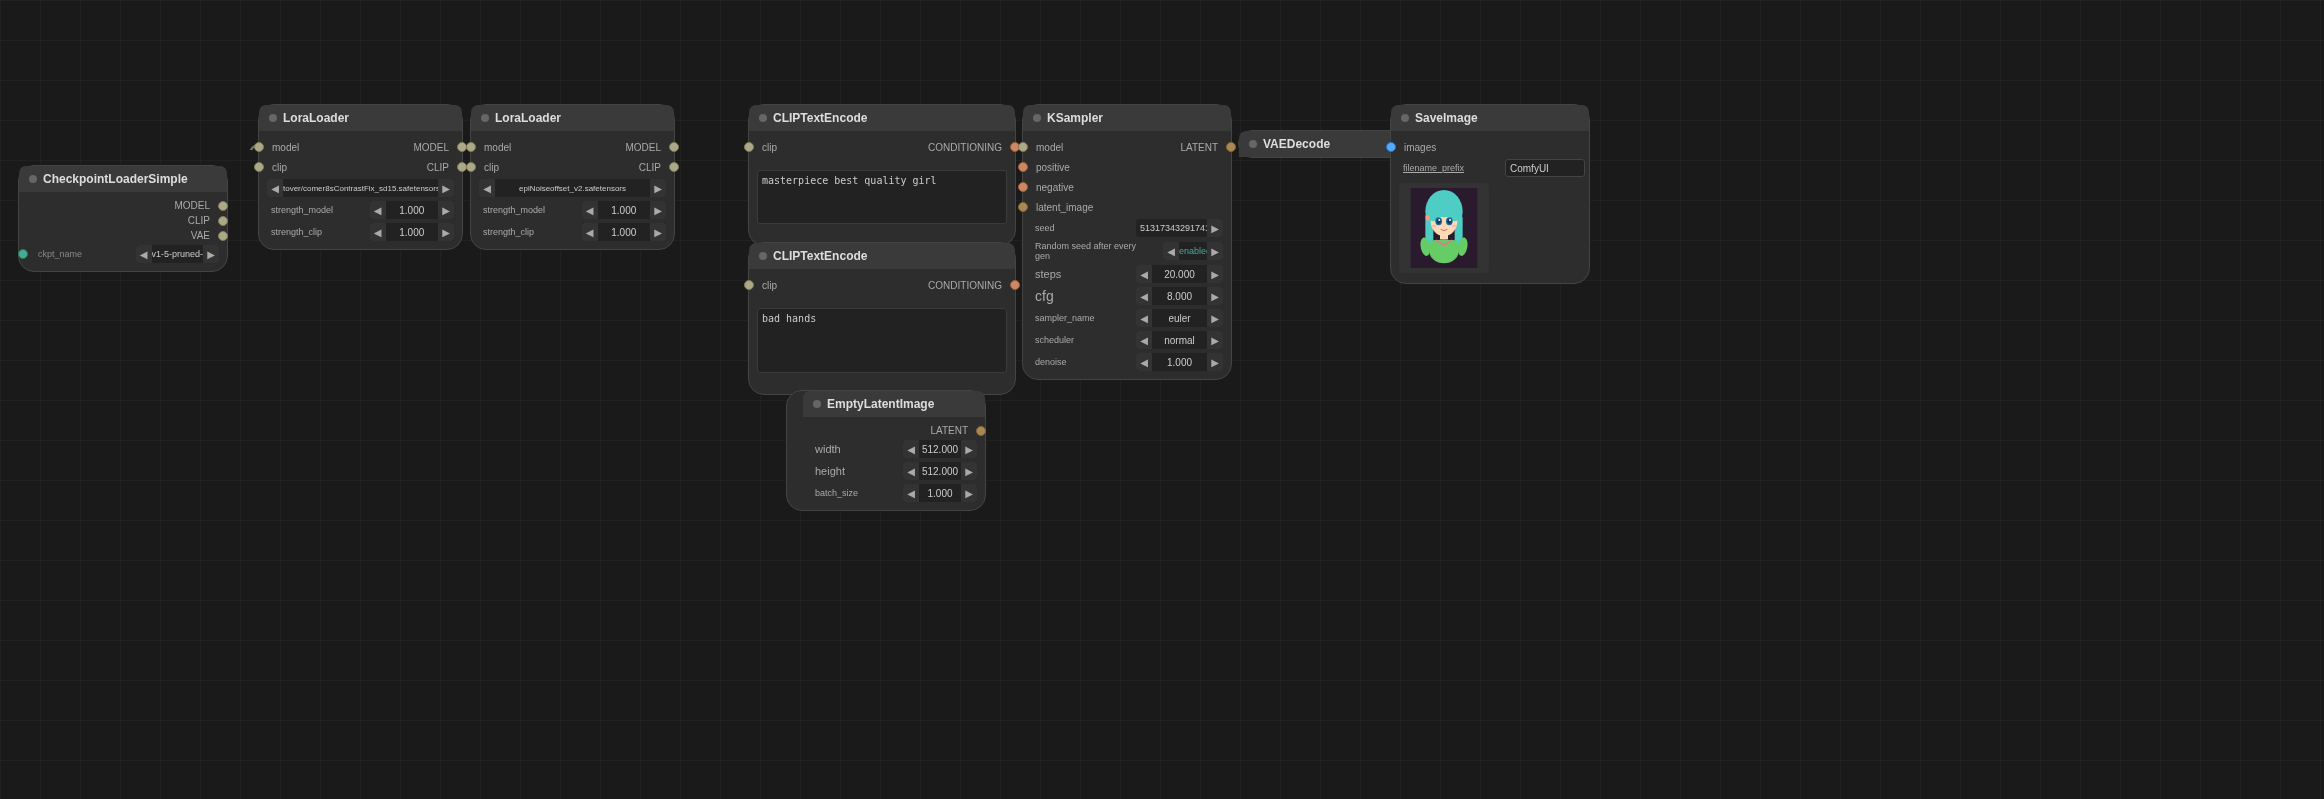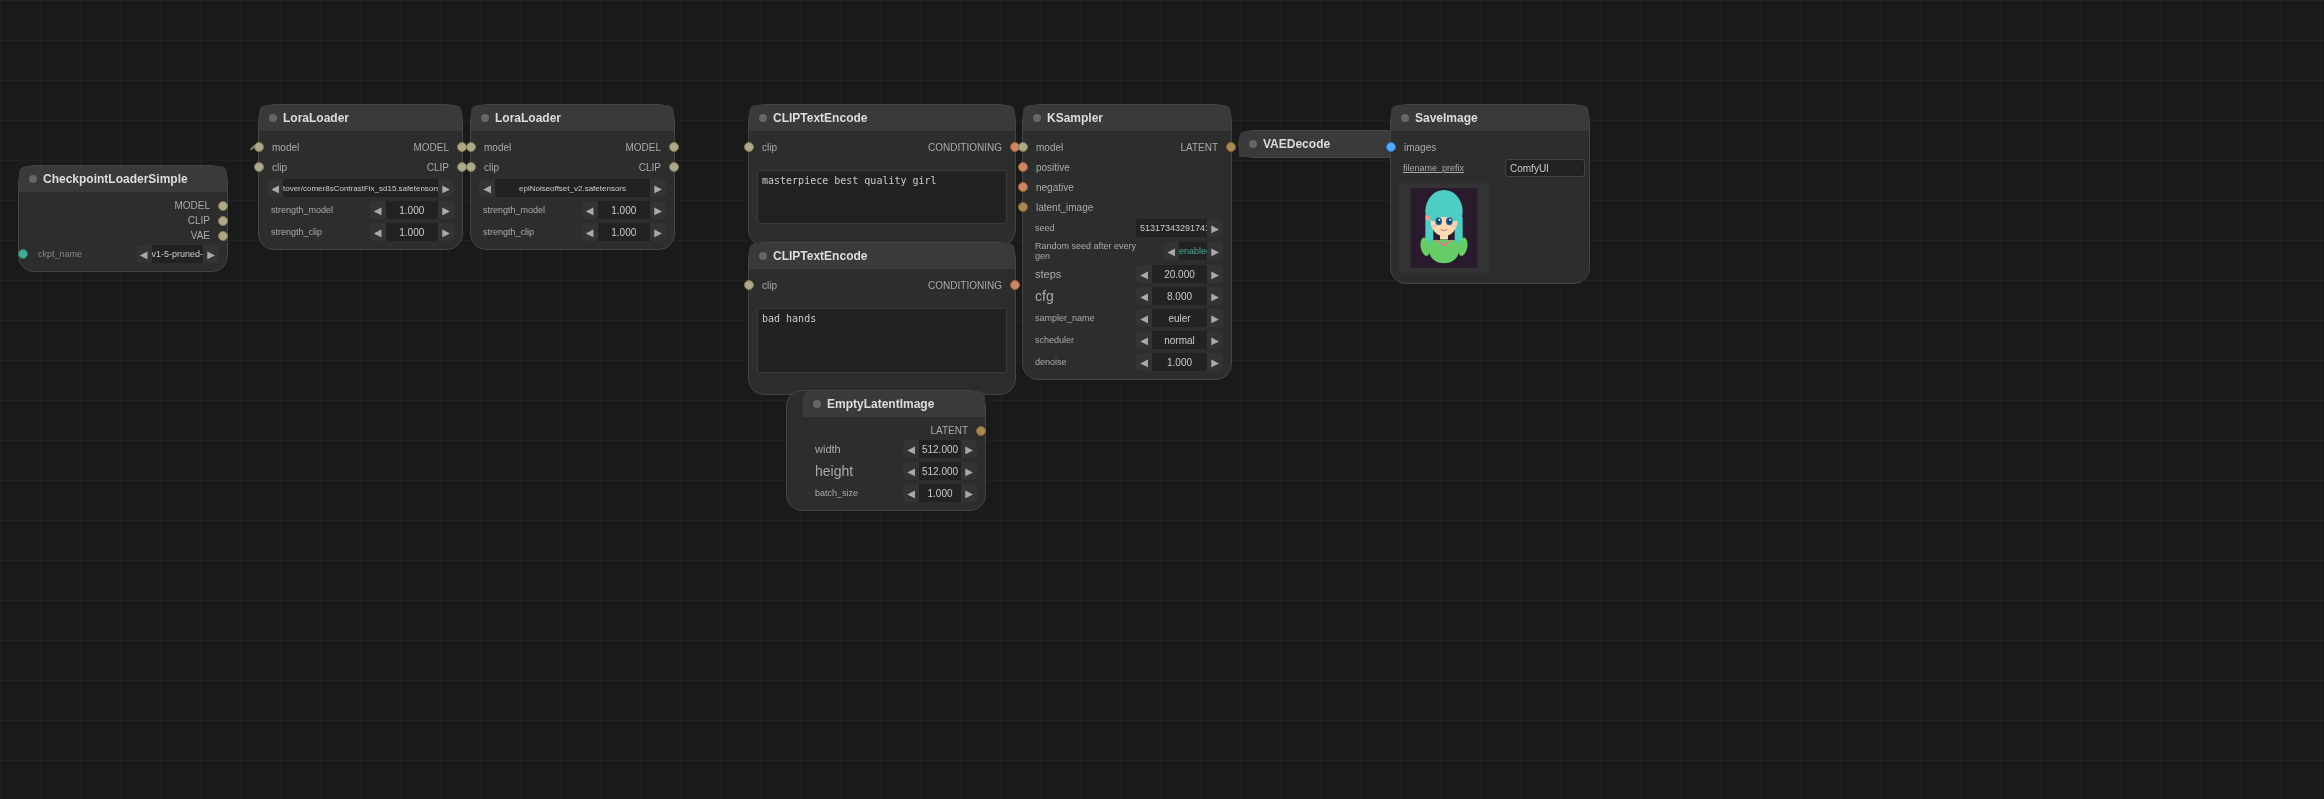--- a/index.html
+++ b/index.html
@@ -569,21 +569,21 @@
       <div class="input-row">
         <span class="port-label" style="font-size:11px; min-width:40px;">width</span>
         <div class="stepper">
           <button class="stepper-btn">◀</button>
           <span class="stepper-val">512.000</span>
           <button class="stepper-btn">▶</button>
         </div>
       </div>
 
       <div class="input-row">
-        <span class="port-label" style="font-size:14px; min-width:40px;">height</span>
+        <span class="port-label" style="font-size:11px; min-width:40px;">height</span>
         <div class="stepper">
           <button class="stepper-btn">◀</button>
           <span class="stepper-val">512.000</span>
           <button class="stepper-btn">▶</button>
         </div>
       </div>
 
       <div class="input-row">
         <span class="port-label" style="font-size:9px; min-width:40px;">batch_size</span>
         <div class="stepper">

